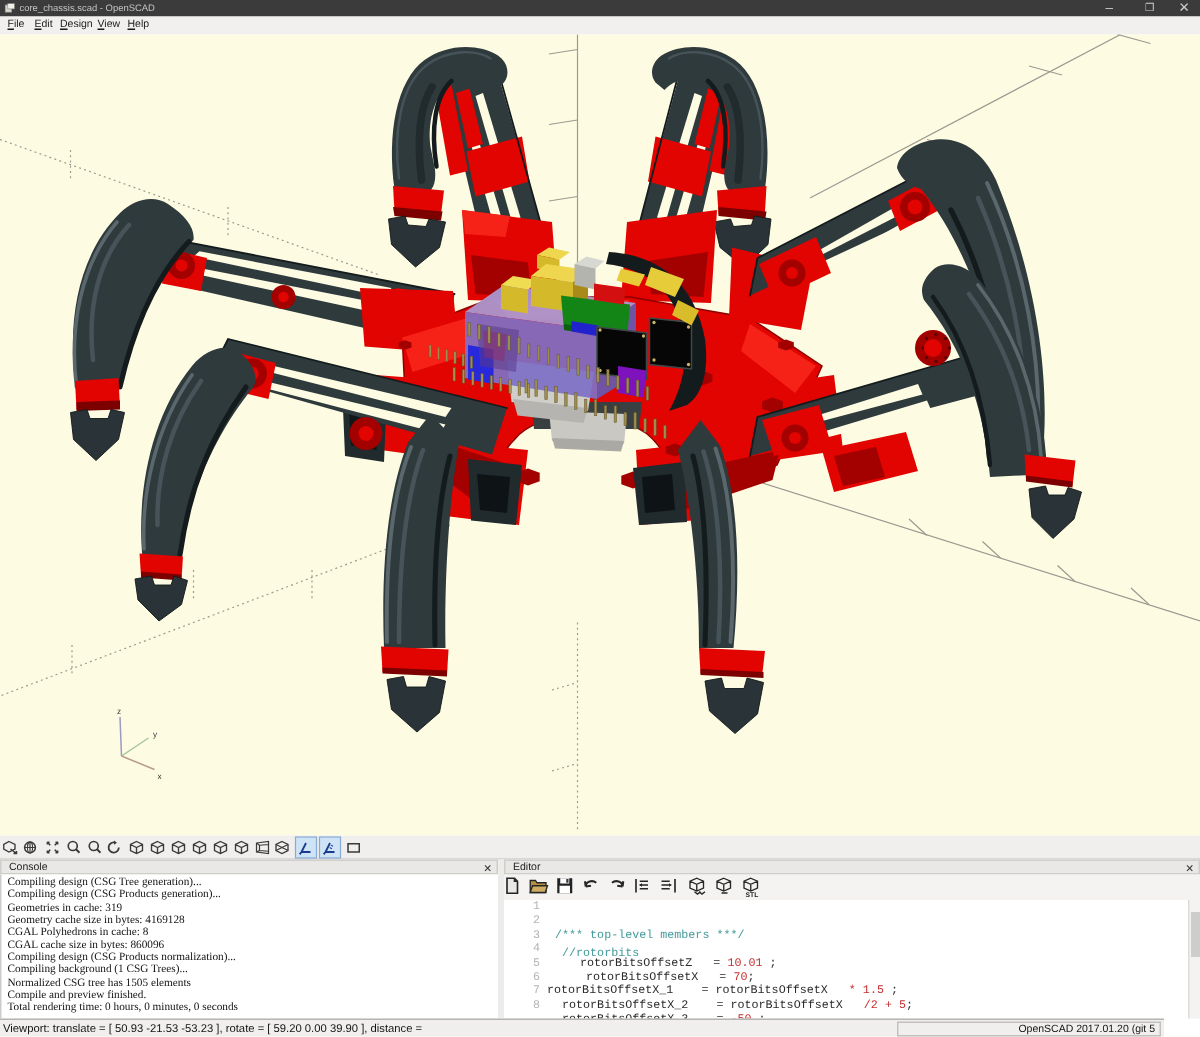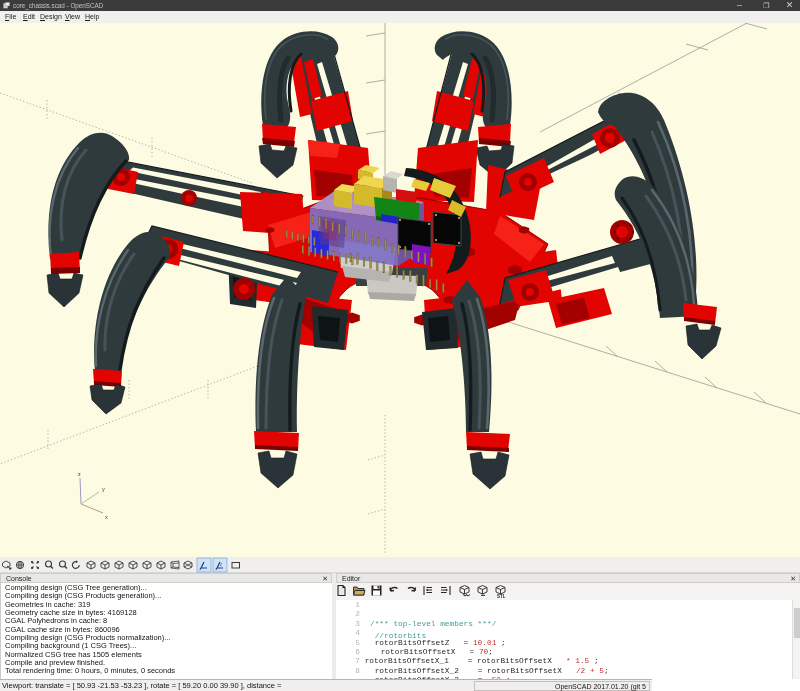--- a/index.html
+++ b/index.html
@@ -11,28 +11,28 @@
   .menubar{position:absolute;left:0;top:11px;width:800px;height:12px;background:#f1f0ee;color:#1b1b1b;font-size:7px;}
   .menubar span{position:absolute;top:2px;}
   .menubar u{text-decoration:underline;}
   .viewport{position:absolute;left:0;top:23px;width:800px;height:534px;background:#fdfce3;}
   .vtoolbar{position:absolute;left:0;top:557px;width:800px;height:16px;background:#f0efee;border-bottom:1px solid #d8d8d6;box-sizing:border-box;}
   .panel-title{position:absolute;height:10px;background:#e9e8e6;border:1px solid #cfcec9;box-sizing:border-box;font-size:7px;color:#222;}
   .console-title{left:0;top:573px;width:332px;}
   .editor-title{left:336px;top:573px;width:464px;}
   .panel-title .pt{position:absolute;left:5px;top:1px;}
   .panel-title .px{position:absolute;right:3px;top:1px;font-size:7px;color:#333;}
-  .console-body{position:absolute;left:0;top:583px;width:332px;height:96px;background:#fff;border-left:1px solid #ccc;box-sizing:border-box;}
+  .console-body{position:absolute;left:0;top:583px;width:332px;height:96px;background:#fff;border-left:1px solid #ccc;box-sizing:border-box;font-family:Liberation Serif, serif;}
   .console-text{position:absolute;left:4px;top:1px;font-size:7.5px;line-height:8.35px;color:#141414;white-space:pre;}
   .splitter{position:absolute;left:332px;top:573px;width:4px;height:106px;background:#ececea;}
   .editor-tb{position:absolute;left:336px;top:583px;width:464px;height:17px;background:#f4f3f2;}
   .editor-body{position:absolute;left:336px;top:600px;width:464px;height:80px;background:#fff;overflow:hidden;}
   .ed-line{position:absolute;font-family:"Liberation Mono",monospace;font-size:7.8px;white-space:pre;}
   .lnum{position:absolute;font-family:"Liberation Mono",monospace;font-size:7.8px;color:#b4b4b4;text-align:right;width:24px;}
-  .statusbar{position:absolute;left:0;top:679px;width:652px;height:12px;background:#f0efed;border-top:1px solid #b5b5b2;box-sizing:border-box;font-size:7.5px;color:#141414;}
+  .statusbar{position:absolute;left:0;top:679px;width:776px;height:12px;background:#f0efed;border-top:1px solid #b5b5b2;box-sizing:border-box;font-size:7.5px;color:#141414;}
   .statusbar .sl{position:absolute;left:2px;top:1px;}
   .verbox{position:absolute;right:2px;top:1px;width:176px;height:10px;border:1px solid #c2c1bf;box-sizing:border-box;font-size:7px;}
   .verbox span{position:absolute;right:3px;top:0.5px;white-space:nowrap;}
   .cm{color:#449b9b;text-align:right;}
   .num{color:#c43030;}
   .idf{color:#2b2b2b;}
 </style>
 </head>
 <body>
   <div class="titlebar">
@@ -456,22 +456,22 @@
     <div class="lnum" style="left:0px;top:1px;">1</div>
     <div class="lnum" style="left:0px;top:10.4px;">2</div>
     <div class="lnum" style="left:0px;top:19.8px;">3</div>
     <div class="lnum" style="left:0px;top:29.2px;">4</div>
     <div class="lnum" style="left:0px;top:38.6px;">5</div>
     <div class="lnum" style="left:0px;top:48px;">6</div>
     <div class="lnum" style="left:0px;top:57.4px;">7</div>
     <div class="lnum" style="left:0px;top:66.8px;">8</div>
     <div class="ed-line cm" style="left:34px;top:19.8px;">/*** top-level members ***/</div>
     <div class="ed-line cm" style="left:34px;top:32px;"> //rotorbits</div>
-    <div class="ed-line" style="left:34px;top:38.6px;"><span class="idf"> rotorBitsOffsetZ   </span><span class="idf">= </span><span class="num">10.01</span><span class="idf"> ;</span></div>
-    <div class="ed-line" style="left:40px;top:48px;"><span class="idf"> rotorBitsOffsetX   </span><span class="idf">= </span><span class="num">70</span><span class="idf">;</span></div>
+    <div class="ed-line" style="left:46px;top:38.6px;"><span class="idf"> rotorBitsOffsetZ   </span><span class="idf">= </span><span class="num">10.01</span><span class="idf"> ;</span></div>
+    <div class="ed-line" style="left:50px;top:48px;"><span class="idf"> rotorBitsOffsetX   </span><span class="idf">= </span><span class="num">70</span><span class="idf">;</span></div>
     <div class="ed-line" style="left:24px;top:57.4px;"><span class="idf"> rotorBitsOffsetX_1    </span><span class="idf">= rotorBitsOffsetX   </span><span class="num">* 1.5</span><span class="idf"> ;</span></div>
     <div class="ed-line" style="left:34px;top:66.8px;"><span class="idf"> rotorBitsOffsetX_2    </span><span class="idf">= rotorBitsOffsetX   </span><span class="num">/2 + 5</span><span class="idf">;</span></div>
     <div class="ed-line" style="left:34px;top:76.2px;"><span class="idf"> rotorBitsOffsetX_3    </span><span class="idf">= </span><span class="num">-50</span><span class="idf"> ;</span></div>
   </div>
   <div class="statusbar">
     <span class="sl">Viewport: translate = [ 50.93 -21.53 -53.23 ], rotate = [ 59.20 0.00 39.90 ], distance =</span>
     <div class="verbox">
       <span>OpenSCAD 2017.01.20 (git 5</span>
     </div>
   </div>

